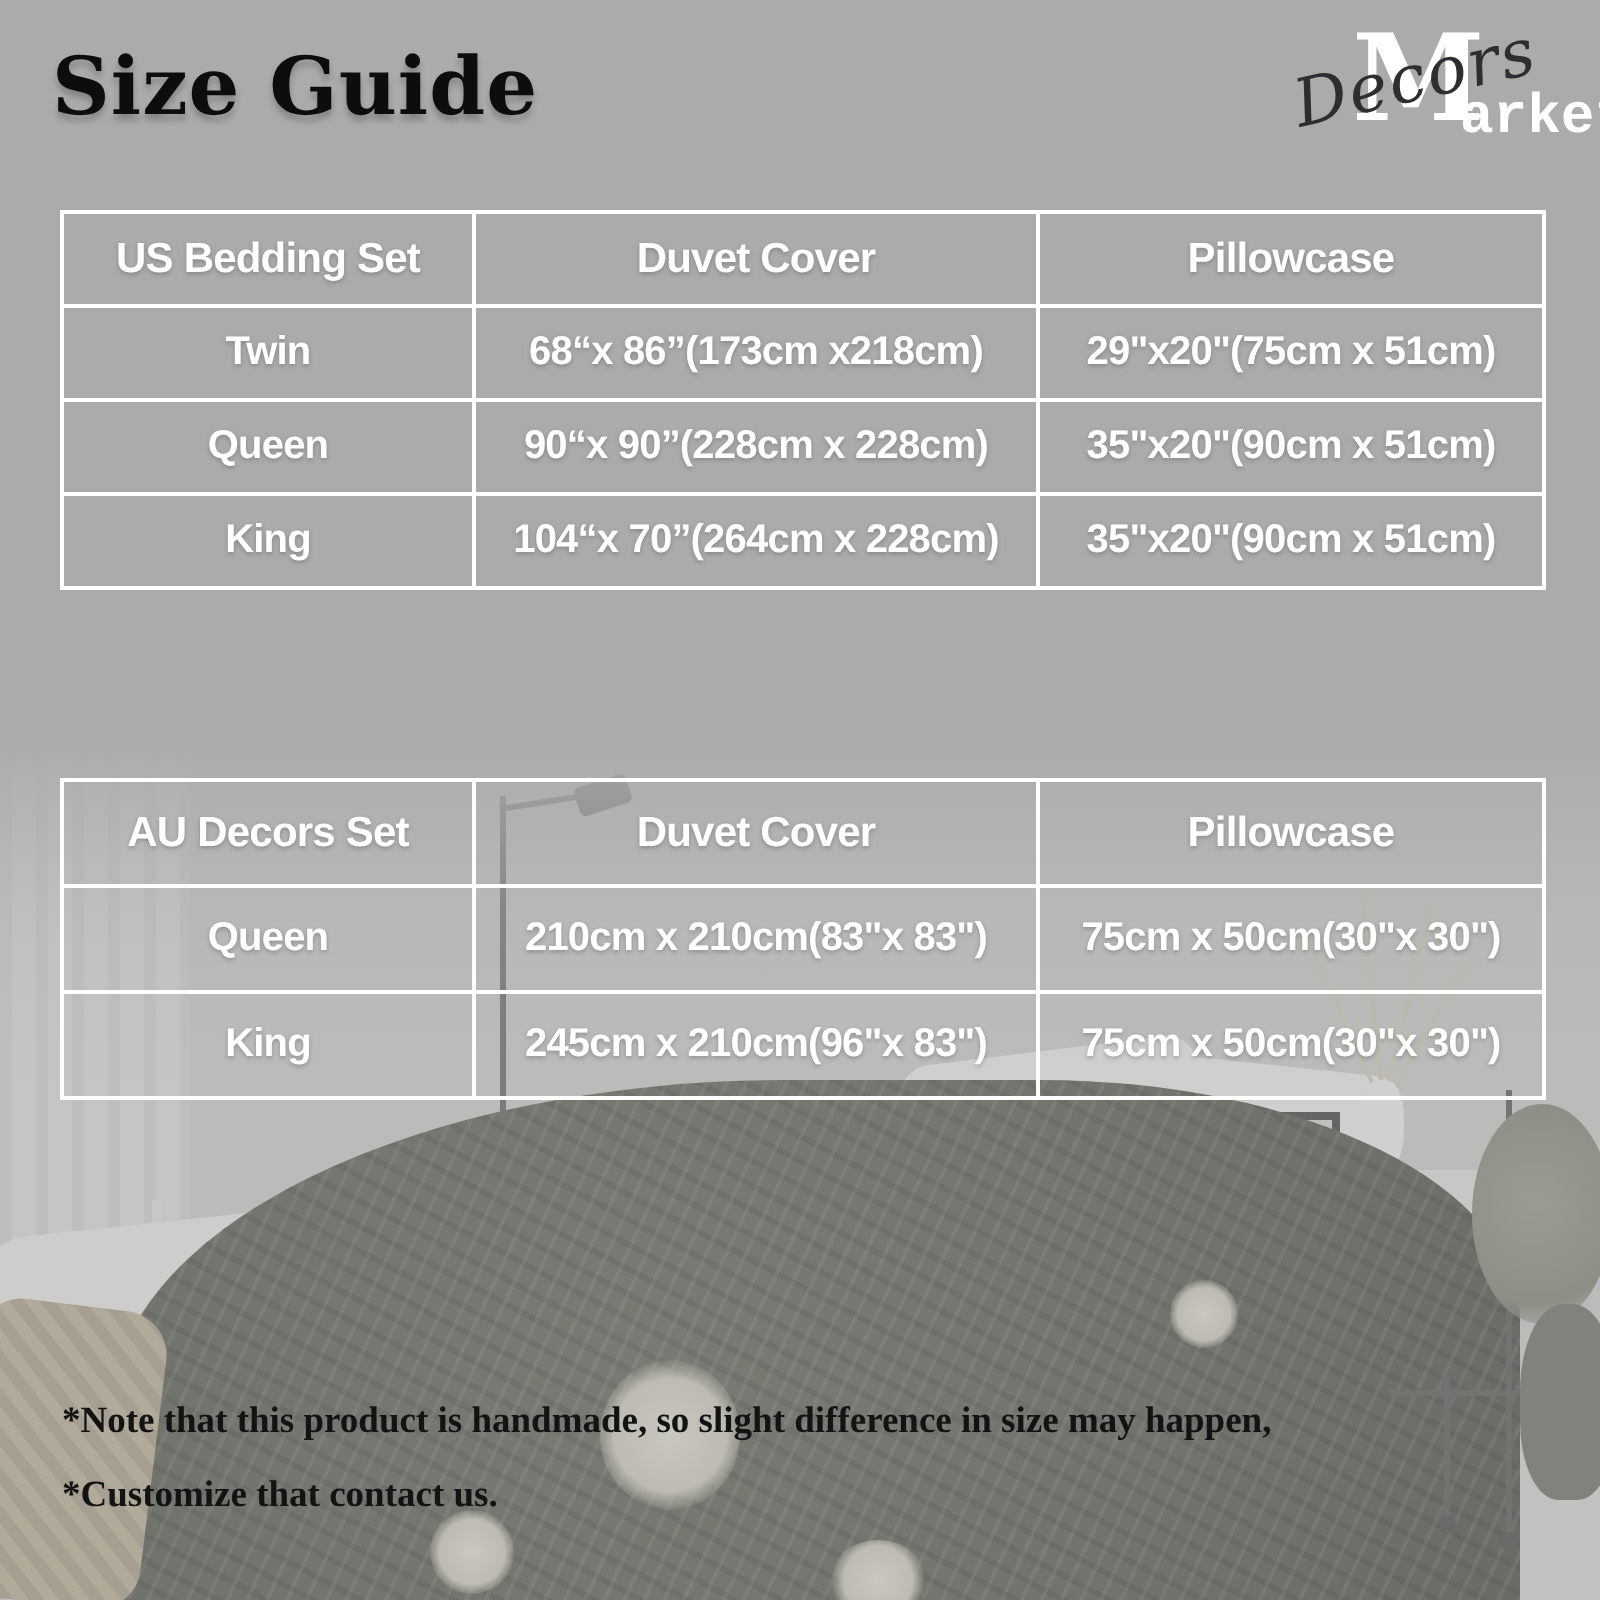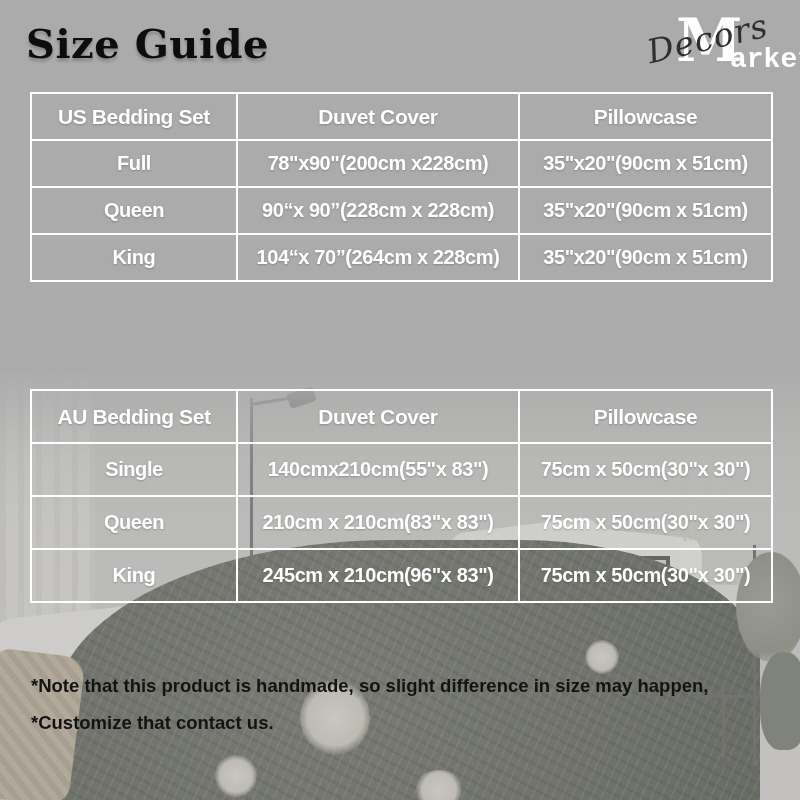--- a/index.html
+++ b/index.html
@@ -98,23 +98,23 @@
     position:absolute;left:30px;width:741px;border-collapse:collapse;table-layout:fixed;
     color:#ffffff;text-align:center;
   }
   table.sizes th, table.sizes td{
     border:2px solid #ffffff;padding:0;overflow:hidden;white-space:nowrap;
     font-weight:bold;letter-spacing:-0.4px;
     text-shadow:0 1px 2px rgba(70,70,70,0.35);
   }
   table.sizes th{font-size:21px;}
   table.sizes td{font-size:20px;}
-  .t1{top:92px;padding-left:48px;} .t1 th,.t1 td{height:45px;}
+  .t1{top:105px;padding-left:48px;} .t1 th,.t1 td{height:45px;}
   .t2{top:389px;} .t2 th,.t2 td{height:51px;}
-  .notes{position:absolute;left:31px;top:674px;width:748px;color:#131313;}
+  .notes{position:absolute;left:31px;top:700px;width:748px;color:#131313;font-family:Liberation Serif, serif;}
   .note-line{margin:0;font-size:18.5px;font-weight:bold;line-height:23px;}
   .note-gap{margin-top:14px;}
 </style>
 </head>
 <body>
 
 <div class="canvas">
 
   <div class="bg">
     <div class="wall"></div>
@@ -168,23 +168,23 @@
           <col style="width:282px">
           <col style="width:253px">
         </colgroup>
       <tbody>
           <tr>
         <th>US Bedding Set</th>
         <th>Duvet Cover</th>
         <th>Pillowcase</th>
       </tr>
       <tr>
-        <td>Full</td>
-        <td>78"x90"(200cm x228cm)</td>
-        <td>35"x20"(90cm x 51cm)</td>
+        <td>Twin</td>
+        <td>68“x 86”(173cm x218cm)</td>
+        <td>29"x20"(75cm x 51cm)</td>
       </tr>
       <tr>
         <td>Queen</td>
         <td>90“x 90”(228cm x 228cm)</td>
         <td>35"x20"(90cm x 51cm)</td>
       </tr>
       <tr>
         <td>King</td>
         <td>104“x 70”(264cm x 228cm)</td>
         <td>35"x20"(90cm x 51cm)</td>
@@ -193,28 +193,23 @@
       </table>
 
     <table class="sizes t2">
       <colgroup>
           <col style="width:206px">
           <col style="width:282px">
           <col style="width:253px">
         </colgroup>
       <tbody>
           <tr>
-        <th>AU Bedding Set</th>
+        <th>AU Decors Set</th>
         <th>Duvet Cover</th>
         <th>Pillowcase</th>
-      </tr>
-      <tr>
-        <td>Single</td>
-        <td>140cmx210cm(55"x 83")</td>
-        <td>75cm x 50cm(30"x 30")</td>
       </tr>
       <tr>
         <td>Queen</td>
         <td>210cm x 210cm(83"x 83")</td>
         <td>75cm x 50cm(30"x 30")</td>
       </tr>
       <tr>
         <td>King</td>
         <td>245cm x 210cm(96"x 83")</td>
         <td>75cm x 50cm(30"x 30")</td>

